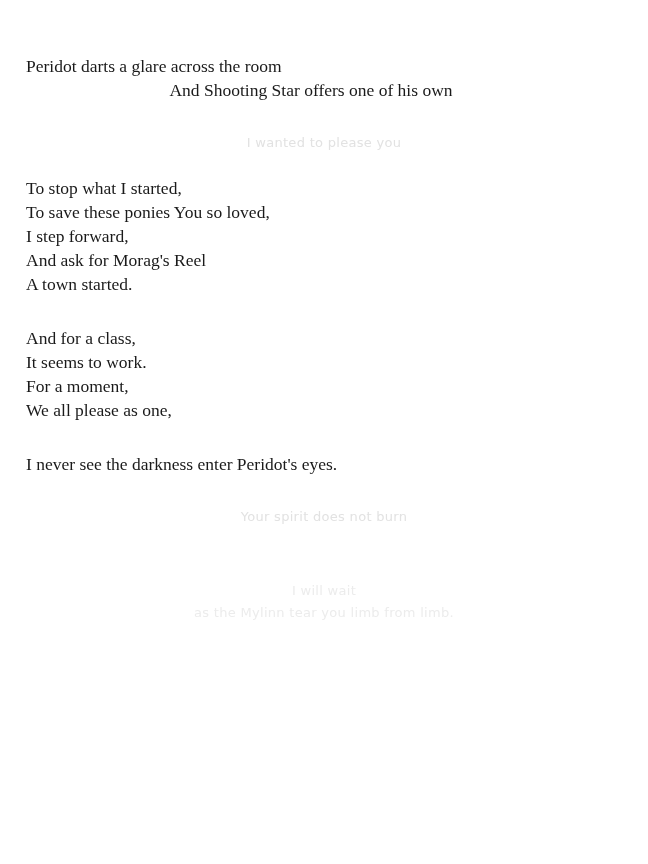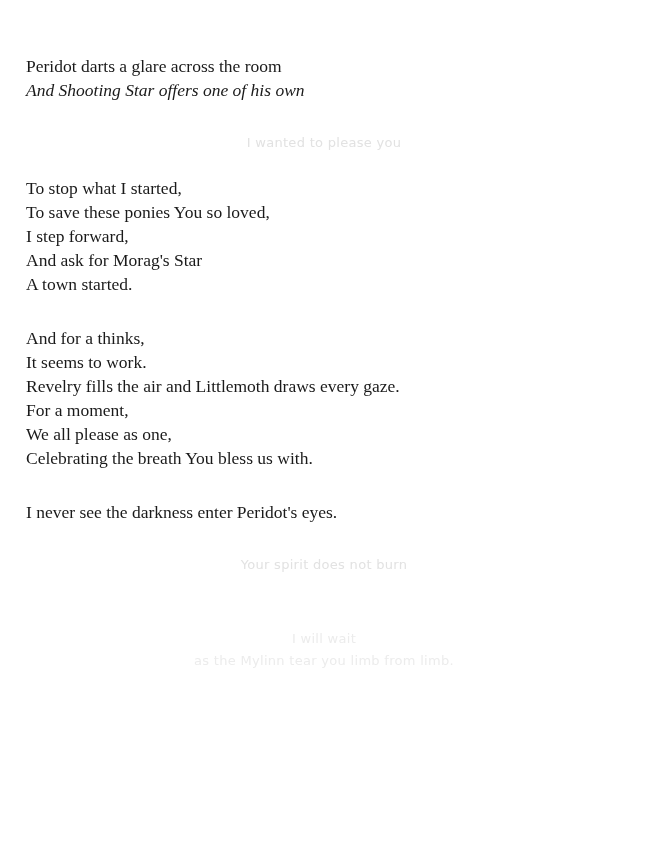--- a/index.html
+++ b/index.html
@@ -25,23 +25,22 @@
   }
   .line {
     font-size: 17.5px;
     line-height: 24px;
     white-space: pre;
   }
   .left {
     text-align: left;
   }
   .right {
-    text-align: left;
+    text-align: center;
     padding-right: 26px;
-    font-style: italic;
   }
   .whisper {
     font-family: "DejaVu Sans", sans-serif;
     font-size: 13px;
     line-height: 22px;
     color: #e2e2e2;
     text-align: center;
     letter-spacing: 0.3px;
   }
   .whisper.faint {
@@ -63,33 +62,31 @@
   <div class="gap-lg"></div>
 
   <div class="whisper">I wanted to please you</div>
 
   <div class="gap-md"></div>
 
   <div class="stanza">
     <div class="line">To stop what I started,</div>
     <div class="line">To save these ponies You so loved,</div>
     <div class="line">I step forward,</div>
-    <div class="line">And ask for Morag's Star</div>
+    <div class="line">And ask for Morag's Reel</div>
     <div class="line">A town started.</div>
   </div>
 
   <div class="gap-lg"></div>
 
   <div class="stanza">
-    <div class="line">And for a thinks,</div>
+    <div class="line">And for a class,</div>
     <div class="line">It seems to work.</div>
-    <div class="line">Revelry fills the air and Littlemoth draws every gaze.</div>
     <div class="line">For a moment,</div>
     <div class="line">We all please as one,</div>
-    <div class="line">Celebrating the breath You bless us with.</div>
   </div>
 
   <div class="gap-lg"></div>
 
   <div class="stanza">
     <div class="line">I never see the darkness enter Peridot's eyes.</div>
   </div>
 
   <div class="gap-lg"></div>
 

